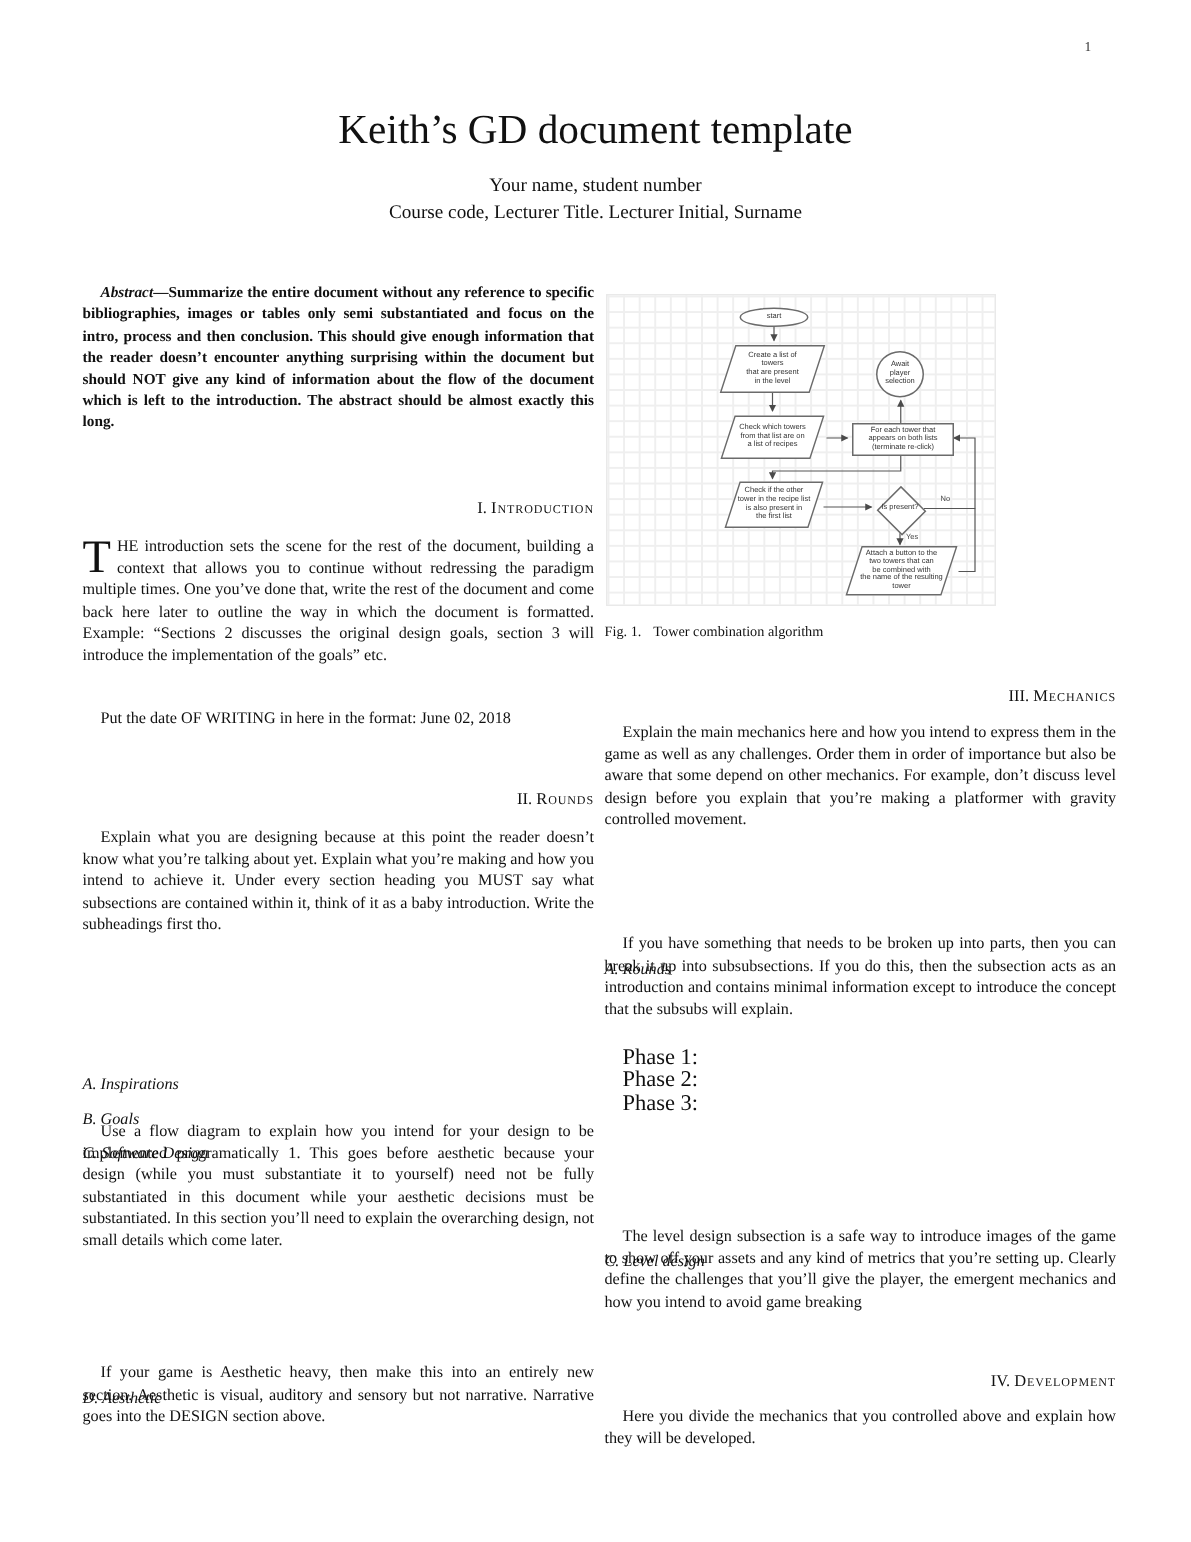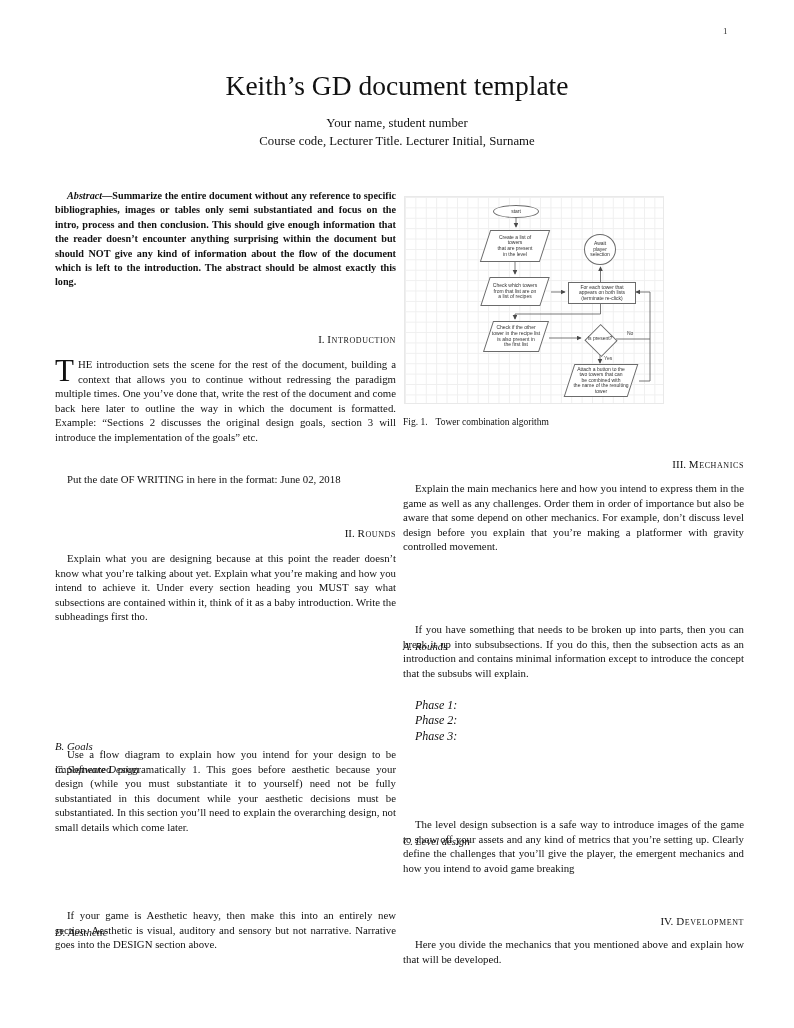--- a/index.html
+++ b/index.html
@@ -23,21 +23,21 @@
   .indent { text-indent:12px; }
   .abstract { font-weight:bold; font-size:10.2px; line-height:14.4px; text-align:justify; text-indent:12px; }
   .abstract .ab-label { font-style:italic; }
 
   .sec-head { text-align:right; font-size:11px; }
   .sec-head .sc { font-variant:small-caps; letter-spacing:0.6px; }
   .sub-head { font-style:italic; font-size:10.8px;margin-top:40px; }
 
   .dropcap { float:left; font-size:31px; line-height:25px; padding:1px 4px 0 0; }
 
-  .phase-lines { font-style:italic; font-size:12px; line-height:15.4px; }
+  .phase-lines { font-size:15px; line-height:15.4px; }
   .phase-lines div { text-indent:12px; }
 
   #figure-caption { font-size:9.5px; }
   #figure-caption .cap-label { margin-right:8px; }
 
   
   #figure {
     left:404px; top:196px; width:260px; height:208px;
     border:1px solid #e9e9e9;
     background-color:#fff;
@@ -96,20 +96,21 @@
 
   <div class="abs colL body-txt indent" style="top:472px">Put the date OF WRITING in here in the format: June 02, 2018</div>
 
   <div class="abs colL sec-head" style="top:527px">
     <span>II.</span>
     <span class="sc">Rounds</span>
   </div>
 
   <div class="abs colL body-txt indent" style="top:551px">Explain what you are designing because at this point the reader doesn’t know what you’re talking about yet. Explain what you’re making and how you intend to achieve it. Under every section heading you MUST say what subsections are contained within it, think of it as a baby introduction. Write the subheadings first tho.</div>
 
+  <div class="abs colL sub-head" style="top:677px">A. Inspirations</div>
   <div class="abs colL sub-head" style="top:700px">B. Goals</div>
   <div class="abs colL sub-head" style="top:723px">C. Software Design</div>
 
   <div class="abs colL body-txt indent" style="top:747px">Use a flow diagram to explain how you intend for your design to be implemented programatically 1. This goes before aesthetic because your design (while you must substantiate it to yourself) need not be fully substantiated in this document while your aesthetic decisions must be substantiated. In this section you’ll need to explain the overarching design, not small details which come later.</div>
 
   <div class="abs colL sub-head" style="top:886px">D. Aesthetic</div>
   <div class="abs colL body-txt indent" style="top:908px">If your game is Aesthetic heavy, then make this into an entirely new section. Aesthetic is visual, auditory and sensory but not narrative. Narrative goes into the DESIGN section above.</div>
 
   <div id="figure" class="abs">
     <svg id="connectors" width="260" height="208">
@@ -188,15 +189,15 @@
   </div>
 
   <div class="abs colR sub-head" style="top:795px">C. Level design</div>
   <div class="abs colR body-txt indent" style="top:817px">The level design subsection is a safe way to introduce images of the game to show off your assets and any kind of metrics that you’re setting up. Clearly define the challenges that you’ll give the player, the emergent mechanics and how you intend to avoid game breaking</div>
 
   <div class="abs colR sec-head" style="top:915px">
     <span>IV.</span>
     <span class="sc">Development</span>
   </div>
 
-  <div class="abs colR body-txt indent" style="top:937px">Here you divide the mechanics that you mentioned above and explain how that will be developed.</div>
+  <div class="abs colR body-txt indent" style="top:937px">Here you divide the mechanics that you controlled above and explain how they will be developed.</div>
 
 </div>
 
 </body></html>

